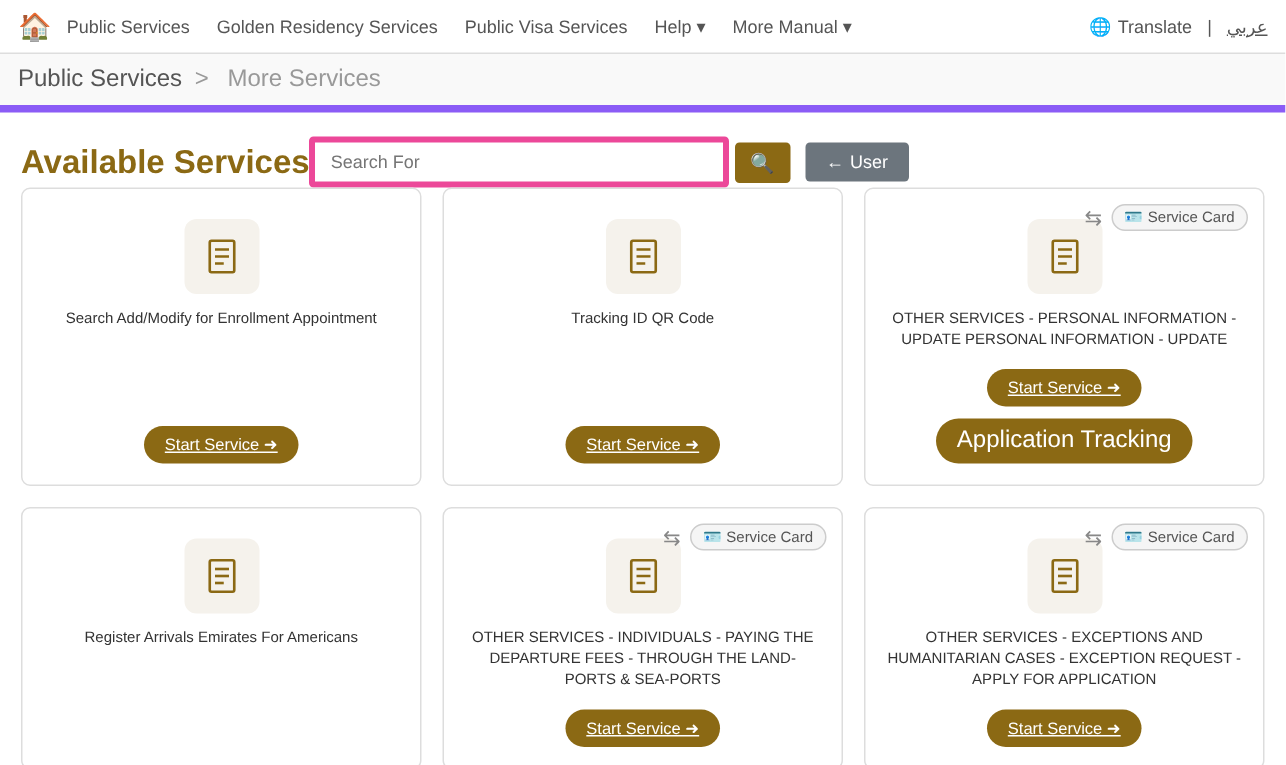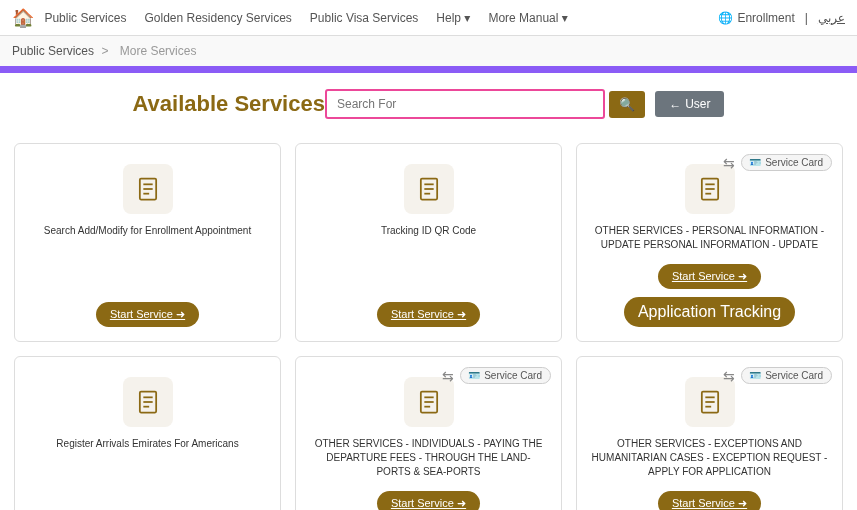--- a/index.html
+++ b/index.html
@@ -35,53 +35,53 @@
       display: flex;
       align-items: center;
       gap: 4px;
       cursor: pointer;
       color: #555;
     }
 
     
     .breadcrumb {
       padding: 8px 12px;
-      font-size: 12px;
-      color: #555;
-      border-bottom: 7px solid #8b5cf6;
+      font-size: 16px;
+      color: #555;
+      border-bottom: 5px solid #8b5cf6;
       background: #f9f9f9;
     }
     .breadcrumb a { color: #555; text-decoration: none; }
     .breadcrumb span { color: #999; margin: 0 4px; }
 
     
     .main-content {
       padding: 16px 14px;
     }
 
     .page-header {
       display: flex;
       align-items: center;
-      justify-content: center;
-      margin-bottom: 24px;
+      justify-content: flex-start;
+      margin-bottom: 0;
     }
     .page-title {
       font-size: 22px;
       font-weight: bold;
       color: #8B6914;
     }
     .search-area {
       display: flex;
       align-items: center;
       gap: 4px;
     }
     .search-input {
       width: 280px;
       padding: 6px 10px;
-      border: 2px solid #ec4899;
+      border: 4px solid #ec4899;
       border-radius: 3px;
       font-size: 12px;
       outline: none;
     }
     .search-btn {
       background: #8B6914;
       border: none;
       color: #fff;
       padding: 6px 10px;
       cursor: pointer;
@@ -212,21 +212,21 @@
   <div class="nav-links">
     <a href="#">Public Services</a>
     <a href="#">Golden Residency Services</a>
     <a href="#">Public Visa Services</a>
     <a href="#">Help ▾</a>
     <a href="#">More Manual ▾</a>
   </div>
   <div class="nav-right">
     <div class="translate-btn">
       <span>🌐</span>
-      <span>Enrollment</span>
+      <span>Translate</span>
     </div>
     <span>|</span>
     <span style="cursor:pointer;text-decoration:underline;">عربي</span>
   </div>
 </nav>
 
 <div class="breadcrumb">
   <a href="#">Public Services</a>
   <span>&gt;</span>
   <span>More Services</span>

